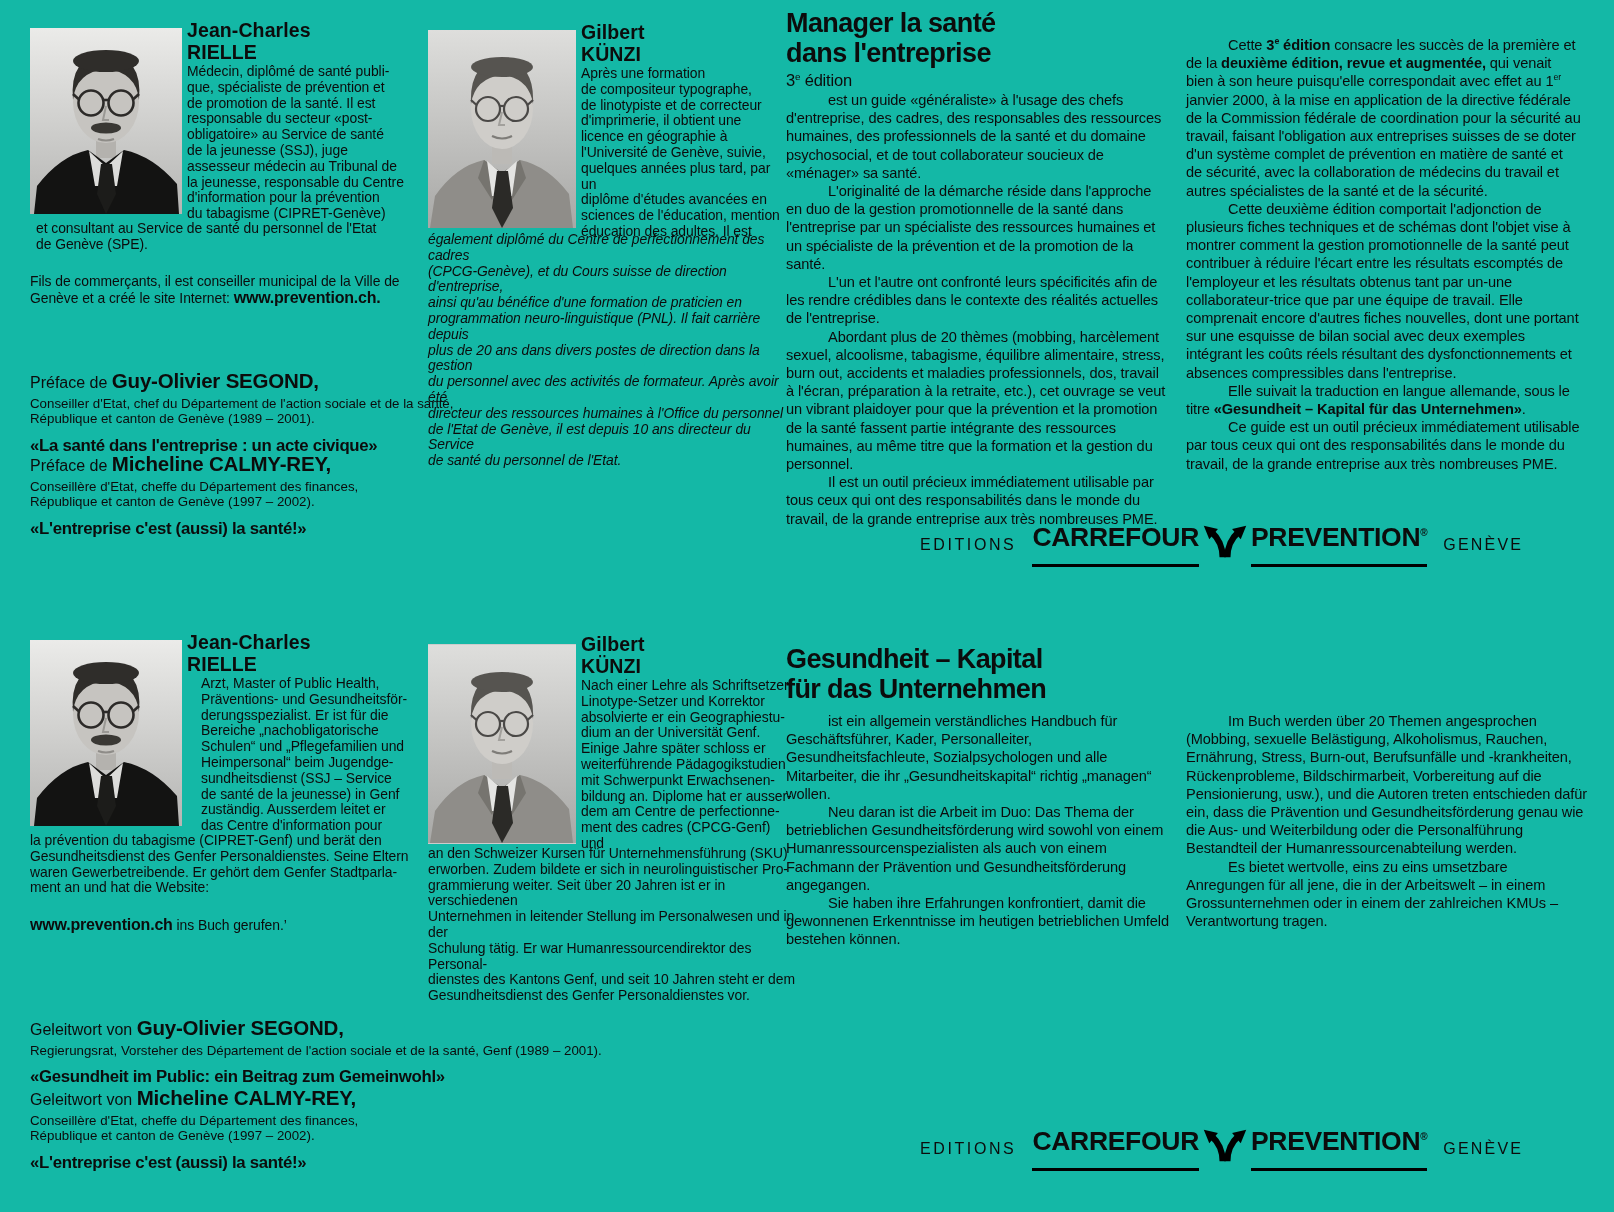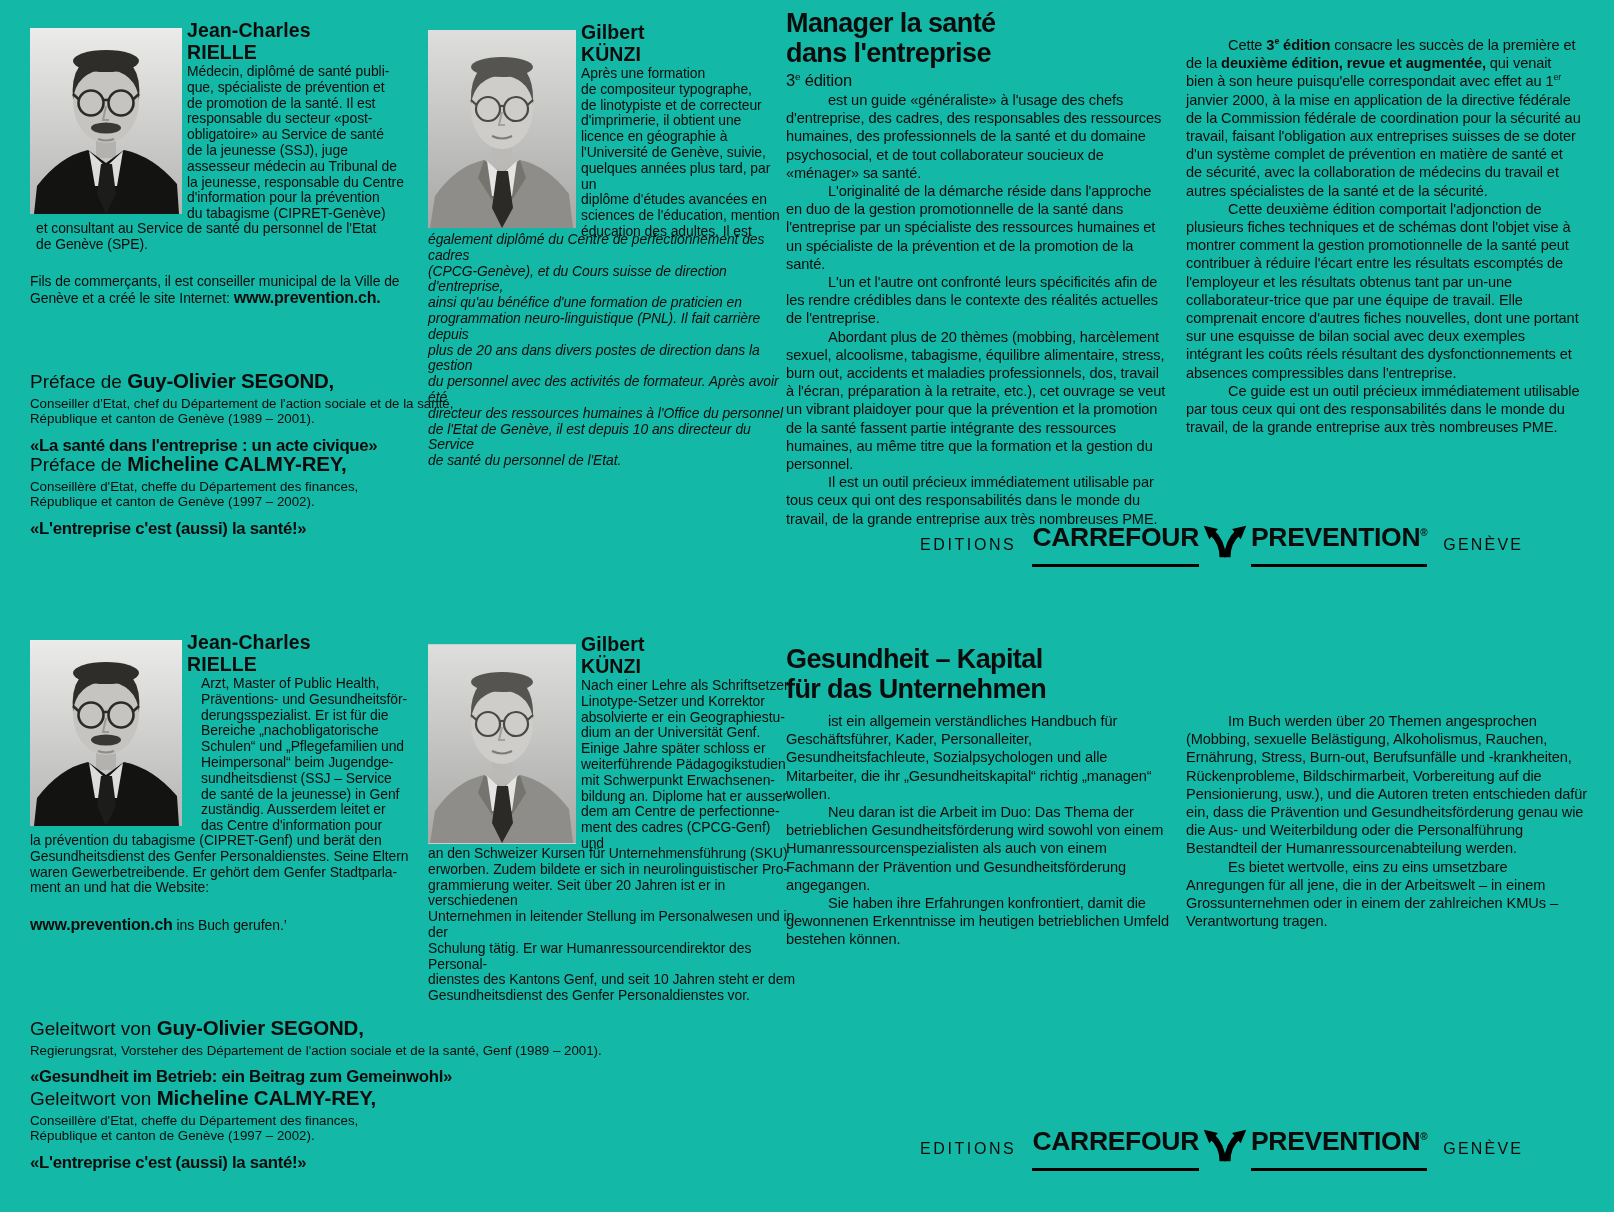--- a/index.html
+++ b/index.html
@@ -9,21 +9,21 @@
   .abs{position:absolute;}
   .photo{display:block;background:#ccc;}
   .author-name{font-size:19.5px;font-weight:bold;line-height:21.5px;white-space:pre-line;letter-spacing:.1px;}
   .bio{font-size:13.9px;line-height:15.8px;white-space:pre-line;letter-spacing:-.05px;}
   .url{font-weight:bold;font-size:16px;letter-spacing:-.2px;}
   .book-title{font-size:27px;font-weight:bold;line-height:30px;letter-spacing:-.6px;white-space:pre-line;}
   .edition{font-size:16.5px;letter-spacing:-.2px;}
   .cols{font-size:14.6px;line-height:18.2px;letter-spacing:-.1px;}
   .cols p{margin:0;text-indent:42px;}
   sup{font-size:60%;line-height:0;vertical-align:super;}
-  .pref .lbl{font-size:19px;}
+  .pref .lbl{font-size:16px;}
   .pref .nm{font-size:20.5px;font-weight:bold;letter-spacing:-.2px;}
   .pref .dsc{font-size:13.3px;line-height:15.4px;white-space:pre-line;margin-top:3px;}
   .pref .qt{font-size:16.8px;font-weight:bold;margin-top:9px;letter-spacing:-.3px;}
   .logo{display:flex;align-items:center;}
   .logo .ed{font-size:16px;letter-spacing:2.6px;margin-right:16px;}
   .logo .city{font-size:16px;letter-spacing:2.2px;margin-left:16px;}
   .logo .mark{font-size:26.5px;font-weight:bold;letter-spacing:-.3px;
               border-bottom:3px solid #000;padding-bottom:13px;line-height:1;}
   .logo .reg{font-size:10px;vertical-align:super;font-weight:bold;}
   .logo svg{margin:0 4px 8px 4px;}
@@ -160,20 +160,21 @@
     <div class="abs cols" style="left:786px;top:91px;width:384px;">
       <p>est un guide «généraliste» à l'usage des chefs d'entreprise, des cadres, des responsables des ressources humaines, des professionnels de la santé et du domaine psychosocial, et de tout collaborateur soucieux de «ménager» sa santé.</p>
       <p>L'originalité de la démarche réside dans l'approche en duo de la gestion promotionnelle de la santé dans l'entreprise par un spécialiste des ressources humaines et un spécialiste de la prévention et de la promotion de la santé.</p>
       <p>L'un et l'autre ont confronté leurs spécificités afin de les rendre crédibles dans le contexte des réalités actuelles de l'entreprise.</p>
       <p>Abordant plus de 20 thèmes (mobbing, harcèlement sexuel, alcoolisme, tabagisme, équilibre alimentaire, stress, burn out, accidents et maladies professionnels, dos, travail à l'écran, préparation à la retraite, etc.), cet ouvrage se veut un vibrant plaidoyer pour que la prévention et la promotion de la santé fassent partie intégrante des ressources humaines, au même titre que la formation et la gestion du personnel.</p>
       <p>Il est un outil précieux immédiatement utilisable par tous ceux qui ont des responsabilités dans le monde du travail, de la grande entreprise aux très nombreuses PME.</p>
     </div>
     <div class="abs cols" style="left:1186px;top:8px;width:396px;margin-top:28px;">
       <p><span>Cette </span><span style="font-weight: bold;">3</span><sup style="font-weight: bold;">e</sup><span style="font-weight: bold;"> édition</span><span> consacre les succès de la première et de la </span><span style="font-weight: bold;">deuxième édition, revue et augmentée,</span><span> qui venait bien à son heure puisqu'elle correspondait avec effet au 1</span><sup>er</sup><span> janvier 2000, à la mise en application de la directive fédérale de la Commission fédérale de coordination pour la sécurité au travail, faisant l'obligation aux entreprises suisses de se doter d'un système complet de prévention en matière de santé et de sécurité, avec la collaboration de médecins du travail et autres spécialistes de la santé et de la sécurité.</span></p>
       <p><span>Cette deuxième édition comportait l'adjonction de plusieurs fiches techniques et de schémas dont l'objet vise à montrer comment la gestion promotionnelle de la santé peut contribuer à réduire l'écart entre les résultats escomptés de l'employeur et les résultats obtenus tant par un-une collaborateur-trice que par une équipe de travail. Elle comprenait encore d'autres fiches nouvelles, dont une portant sur une esquisse de bilan social avec deux exemples intégrant les coûts réels résultant des dysfonctionnements et absences compressibles dans l'entreprise.</span></p>
+      <p><span>Elle suivait la traduction en langue allemande, sous le titre </span><span style="font-weight: bold;">«Gesundheit – Kapital für das Unternehmen»</span><span>.</span></p>
       <p><span>Ce guide est un outil précieux immédiatement utilisable par tous ceux qui ont des responsabilités dans le monde du travail, de la grande entreprise aux très nombreuses PME.</span></p>
     </div>
 
     <div class="abs logo" style="left:920px;top:524px;">
       <span class="ed">EDITIONS</span>
       <span class="mark">CARREFOUR</span>
       <svg width="44" height="33">
           <use href="#crossroads"></use>
         </svg>
       <span class="mark"><span>PREVENTION</span><span class="reg">®</span></span>
@@ -236,21 +237,21 @@
       <p>Sie haben ihre Erfahrungen konfrontiert, damit die gewonnenen Erkenntnisse im heutigen betrieblichen Umfeld bestehen können.</p>
     </div>
     <div class="abs cols" style="left:1186px;top:712px;width:402px;">
       <p>Im Buch werden über 20 Themen angesprochen (Mobbing, sexuelle Belästigung, Alkoholismus, Rauchen, Ernährung, Stress, Burn-out, Berufsunfälle und -krankheiten, Rückenprobleme, Bildschirmarbeit, Vorbereitung auf die Pensionierung, usw.), und die Autoren treten entschieden dafür ein, dass die Prävention und Gesundheitsförderung genau wie die Aus- und Weiterbildung oder die Personalführung Bestandteil der Humanressourcenabteilung werden.</p>
       <p>Es bietet wertvolle, eins zu eins umsetzbare Anregungen für all jene, die in der Arbeitswelt – in einem Grossunternehmen oder in einem der zahlreichen KMUs – Verantwortung tragen.</p>
     </div>
 
     <div class="abs pref" style="left:30px;top:1016px;">
       <div><span class="lbl">Geleitwort von </span><span class="nm">Guy-Olivier SEGOND,</span></div>
       <div class="dsc">Regierungsrat, Vorsteher des Département de l'action sociale et de la santé, Genf (1989 – 2001).</div>
-      <div class="qt">«Gesundheit im Betrieb: ein Beitrag zum Gemeinwohl»</div>
+      <div class="qt">«Gesundheit im Public: ein Beitrag zum Gemeinwohl»</div>
     </div>
     <div class="abs pref" style="left:30px;top:1086px;">
       <div><span class="lbl">Geleitwort von </span><span class="nm">Micheline CALMY-REY,</span></div>
       <div class="dsc">Conseillère d'Etat, cheffe du Département des finances,
 République et canton de Genève (1997 – 2002).</div>
       <div class="qt">«L'entreprise c'est (aussi) la santé!»</div>
     </div>
 
     <div class="abs logo" style="left:920px;top:1128px;">
       <span class="ed">EDITIONS</span>

